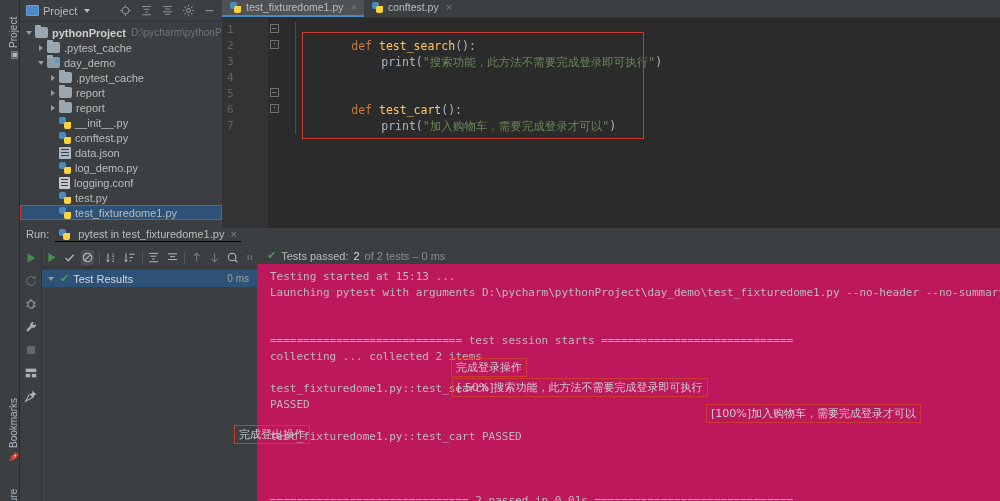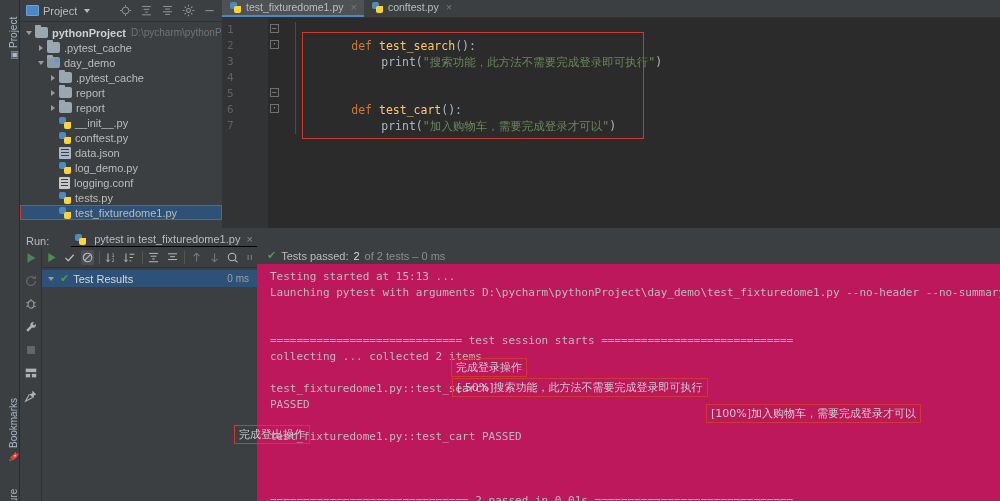--- a/index.html
+++ b/index.html
@@ -167,21 +167,21 @@
   .ed-scroll-right {
     position: absolute; right: 0; top: 18px; width: 11px; bottom: 0; background: #2b2b2b;
   }
 
   
   .run-panel {
     position: absolute; left: 20px; top: 228px; right: 0; bottom: 0;
     background: #3c3f41;
   }
   .run-tabbar {
-    height: 19px; display: flex; align-items: flex-end; gap: 22px;
+    height: 19px; display: flex; align-items: flex-start; gap: 6px;
     padding-left: 6px; font-size: 11px; color: #bbbbbb;
   }
   .run-label { color: #bbbbbb; font-size: 11px; }
   .run-cfg {
     display: flex; align-items: center; gap: 4px;
     border-bottom: 1px solid #000000; padding: 0 4px 1px 4px;
   }
   .run-cfg .ic-py { width: 11px; height: 11px; }
   .run-cfg-close { color: #888; font-size: 11px; margin-left: 2px; }
 
@@ -342,21 +342,21 @@
       </div>
 
       <div class="tree-row" style="padding-left:39px">
         <span class="ic-conf"></span>
         <span class="tree-label">logging.conf</span>
       </div>
 
 
       <div class="tree-row" style="padding-left:39px">
         <span class="ic-py"></span>
-        <span class="tree-label">tests.py</span>
+        <span class="tree-label">test.py</span>
       </div>
 
       <div class="tree-row selected red-outline" style="padding-left:39px">
         <span class="ic-py"></span>
         <span class="tree-label">test_fixturedome1.py</span>
       </div>
     </div>
   </div>
 
   <div class="editor-wrap">

